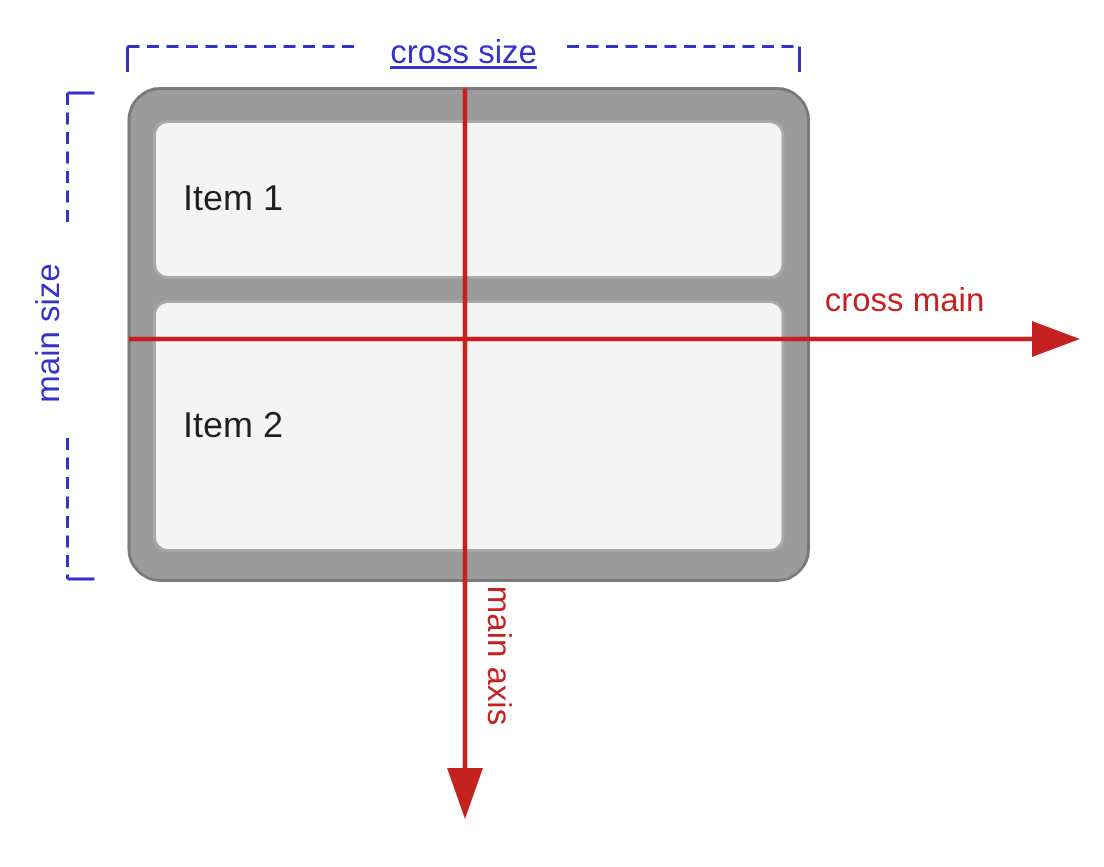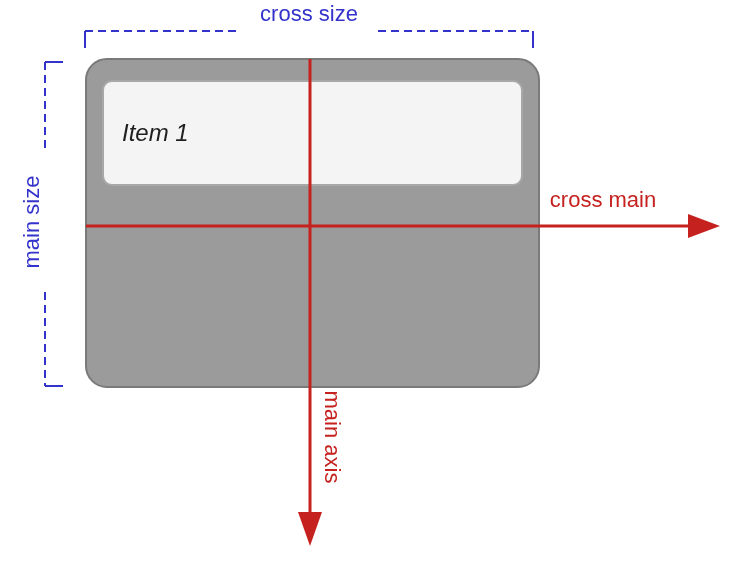--- a/index.html
+++ b/index.html
@@ -25,21 +25,20 @@
     left:15px;right:15px;
     box-sizing:border-box;
     background:#f4f4f4;
     border:2px solid #a8a8a8;
     border-radius:10px;
     display:flex;
     align-items:center;
     padding-left:18px;
     font-size:24px;
     color:#1f1f1f;
-    font-style:italic;
   }
   .flex-item.item-1{top:20px;height:106px;}
   .flex-item.item-2{top:140px;bottom:18px;}
 
   
   .overlay{
     position:absolute;left:0;top:0;width:736px;height:578px;
     z-index:3;pointer-events:none;
   }
   .dashed{stroke-width:2;stroke-dasharray:8 5;fill:none;}
@@ -51,33 +50,36 @@
     position:absolute;
     z-index:4;
     white-space:nowrap;
     font-size:22px;
     transform:translate(-50%,-50%);
   }
   .lbl.blue{color:#3333cc;}
   .lbl.red{color:#c5221f;}
   .lbl.rot-ccw{transform:translate(-50%,-50%) rotate(-90deg);}
   .lbl.rot-cw{transform:translate(-50%,-50%) rotate(90deg);}
-  .lbl.cross-size{left:309px;top:14px;}
+  .lbl.cross-size{left:309px;top:35px;text-decoration:underline;}
   .lbl.main-size{left:32px;top:222px;}
   .lbl.cross-axis{left:603px;top:200px;}
   .lbl.main-axis{left:332px;top:437px;}
 </style>
 </head>
 <body>
 
 <div class="stage">
 
   <div class="flex-container">
     <div class="flex-item item-1">
       <span>Item 1</span>
+    </div>
+    <div class="flex-item item-2">
+      <span>Item 2</span>
     </div>
   </div>
 
   <svg class="overlay" viewBox="0 0 736 578">
 
     <g>
       <line class="dashed" x1="85" y1="31" x2="240" y2="31" stroke="#3333cc"></line>
       <line class="dashed" x1="378" y1="31" x2="533" y2="31" stroke="#3333cc"></line>
       <line class="tick" x1="85" y1="31" x2="85" y2="48" stroke="#3333cc"></line>
       <line class="tick" x1="533" y1="31" x2="533" y2="48" stroke="#3333cc"></line>

